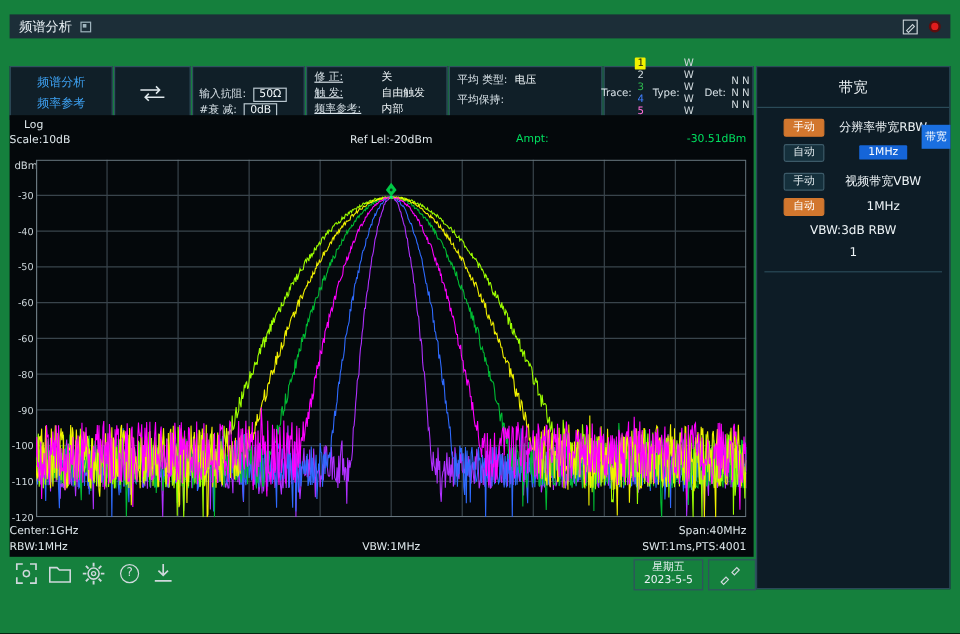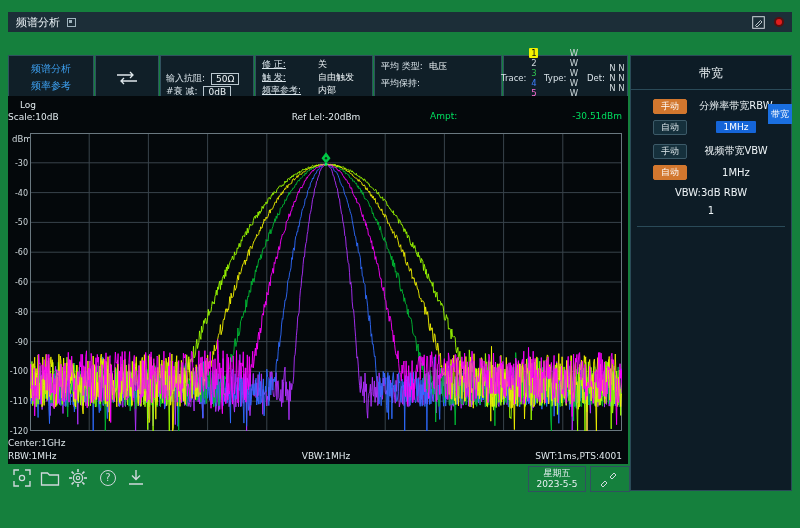--- a/index.html
+++ b/index.html
@@ -203,20 +203,21 @@
           <polyline points="0.0,236.3 0.7,256.3 1.3,234.8 2.0,228.4 2.7,272.6 3.4,257.6 4.0,262.9 4.7,238.9 5.4,251.2 6.1,273.7 6.7,239.9 7.4,253.5 8.1,271.2 8.7,230.6 9.4,263.0 10.1,260.4 10.8,243.1 11.4,251.7 12.1,270.0 12.8,262.3 13.5,238.7 14.1,242.2 14.8,244.9 15.5,261.1 16.1,239.6 16.8,240.1 17.5,267.3 18.2,227.8 18.8,234.2 19.5,240.3 20.2,238.1 20.9,267.2 21.5,249.8 22.2,249.7 22.9,229.3 23.5,270.0 24.2,264.7 24.9,254.8 25.6,254.8 26.2,242.9 26.9,272.3 27.6,244.0 28.3,261.4 28.9,257.8 29.6,242.3 30.3,253.3 30.9,231.3 31.6,253.3 32.3,271.3 33.0,234.0 33.6,251.7 34.3,266.5 35.0,264.2 35.7,244.9 36.3,263.2 37.0,224.2 37.7,247.5 38.3,242.1 39.0,234.3 39.7,253.6 40.4,260.8 41.0,254.8 41.7,250.5 42.4,247.2 43.1,238.8 43.7,232.4 44.4,249.8 45.1,272.7 45.7,262.3 46.4,232.0 47.1,239.7 47.8,264.6 48.4,269.6 49.1,248.4 49.8,253.4 50.5,272.1 51.1,255.1 51.8,239.1 52.5,247.8 53.1,272.2 53.8,243.5 54.5,247.7 55.2,248.1 55.8,247.1 56.5,263.2 57.2,249.1 57.9,268.6 58.5,273.2 59.2,252.9 59.9,235.2 60.5,272.8 61.2,259.4 61.9,255.2 62.6,249.3 63.2,239.8 63.9,270.5 64.6,245.5 65.3,273.9 65.9,272.5 66.6,246.5 67.3,239.1 67.9,256.9 68.6,259.5 69.3,233.0 70.0,271.1 70.6,266.4 71.3,256.2 72.0,236.7 72.7,228.8 73.3,254.8 74.0,243.2 74.7,266.3 75.3,271.1 76.0,228.0 76.7,247.2 77.4,238.1 78.0,235.8 78.7,249.4 79.4,240.2 80.1,267.9 80.7,270.0 81.4,257.0 82.1,240.8 82.7,266.5 83.4,257.2 84.1,268.4 84.8,263.5 85.4,234.4 86.1,257.7 86.8,256.0 87.5,251.0 88.1,230.9 88.8,262.4 89.5,252.3 90.1,270.8 90.8,257.3 91.5,259.4 92.2,260.8 92.8,244.4 93.5,258.4 94.2,227.0 94.9,266.7 95.5,261.0 96.2,232.0 96.9,250.7 97.5,271.9 98.2,238.3 98.9,254.7 99.6,238.0 100.2,262.4 100.9,239.0 101.6,273.3 102.3,228.3 102.9,262.6 103.6,243.1 104.3,231.1 104.9,250.7 105.6,252.4 106.3,230.1 107.0,246.9 107.6,250.5 108.3,272.9 109.0,266.7 109.7,262.8 110.3,261.9 111.0,256.8 111.7,240.5 112.3,249.3 113.0,245.3 113.7,271.8 114.4,258.4 115.0,273.8 115.7,263.1 116.4,257.9 117.1,261.9 117.7,296.7 118.4,222.7 119.1,230.2 119.7,266.3 120.4,237.1 121.1,228.8 121.8,235.5 122.4,266.9 123.1,298.0 123.8,269.8 124.5,254.9 125.1,238.4 125.8,240.2 126.5,259.0 127.1,272.3 127.8,252.9 128.5,247.3 129.2,259.9 129.8,259.9 130.5,265.5 131.2,231.5 131.9,231.4 132.5,269.8 133.2,249.0 133.9,243.0 134.5,245.4 135.2,238.2 135.9,260.0 136.6,272.8 137.2,271.0 137.9,229.5 138.6,263.4 139.3,298.0 139.9,227.8 140.6,259.4 141.3,252.1 141.9,244.5 142.6,260.9 143.3,242.7 144.0,257.9 144.6,236.2 145.3,229.1 146.0,230.4 146.7,252.9 147.3,250.4 148.0,228.7 148.7,263.9 149.3,243.4 150.0,243.6 150.7,266.2 151.4,234.3 152.0,258.6 152.7,239.4 153.4,250.6 154.1,246.0 154.7,241.5 155.4,249.7 156.1,236.3 156.7,221.8 157.4,232.1 158.1,236.7 158.8,229.5 159.4,239.1 160.1,226.3 160.8,229.1 161.5,225.6 162.1,225.5 162.8,229.1 163.5,213.2 164.1,225.0 164.8,224.2 165.5,221.0 166.2,211.3 166.8,206.3 167.5,215.5 168.2,212.2 168.9,209.3 169.5,197.9 170.2,203.2 170.9,206.4 171.5,193.2 172.2,199.5 172.9,196.5 173.6,187.6 174.2,190.4 174.9,186.2 175.6,185.2 176.3,190.7 176.9,190.3 177.6,184.3 178.3,176.4 178.9,182.4 179.6,178.5 180.3,179.1 181.0,178.6 181.6,173.4 182.3,168.5 183.0,170.6 183.7,169.4 184.3,171.0 185.0,163.6 185.7,161.4 186.3,157.1 187.0,162.2 187.7,153.9 188.4,156.4 189.0,151.0 189.7,148.2 190.4,156.6 191.1,147.5 191.7,151.9 192.4,145.3 193.1,143.5 193.7,142.1 194.4,145.6 195.1,136.8 195.8,143.4 196.4,134.0 197.1,137.8 197.8,131.6 198.5,135.8 199.1,132.5 199.8,129.7 200.5,127.7 201.1,127.1 201.8,125.7 202.5,123.0 203.2,126.3 203.8,126.7 204.5,118.9 205.2,121.7 205.9,121.7 206.5,120.5 207.2,114.9 207.9,115.8 208.5,113.4 209.2,110.3 209.9,114.1 210.6,112.8 211.2,106.8 211.9,108.1 212.6,103.2 213.3,103.1 213.9,102.7 214.6,103.7 215.3,99.5 215.9,98.5 216.6,102.0 217.3,95.2 218.0,100.1 218.6,97.3 219.3,94.4 220.0,91.0 220.7,92.5 221.3,92.1 222.0,92.0 222.7,91.7 223.3,87.7 224.0,84.7 224.7,83.3 225.4,85.3 226.0,82.1 226.7,82.7 227.4,84.6 228.1,78.9 228.7,82.4 229.4,78.2 230.1,80.4 230.7,78.2 231.4,78.3 232.1,73.3 232.8,75.2 233.4,75.3 234.1,71.7 234.8,72.0 235.5,70.4 236.1,68.9 236.8,70.8 237.5,69.4 238.1,65.7 238.8,64.6 239.5,64.6 240.2,66.2 240.8,64.6 241.5,61.8 242.2,62.3 242.9,59.8 243.5,61.4 244.2,58.6 244.9,59.5 245.5,59.5 246.2,59.7 246.9,56.7 247.6,55.4 248.2,55.3 248.9,53.8 249.6,52.9 250.3,52.6 250.9,53.7 251.6,53.4 252.3,51.8 252.9,52.8 253.6,52.2 254.3,50.7 255.0,48.0 255.6,49.5 256.3,48.3 257.0,49.0 257.7,46.0 258.3,45.4 259.0,46.2 259.7,46.6 260.3,44.1 261.0,45.0 261.7,43.0 262.4,42.7 263.0,44.0 263.7,41.7 264.4,42.1 265.1,41.1 265.7,41.0 266.4,41.0 267.1,41.4 267.7,39.6 268.4,39.2 269.1,40.2 269.8,38.1 270.4,39.4 271.1,38.7 271.8,38.0 272.5,36.4 273.1,36.2 273.8,37.1 274.5,36.1 275.1,36.8 275.8,35.3 276.5,36.3 277.2,35.5 277.8,34.5 278.5,33.9 279.2,35.1 279.9,34.2 280.5,34.7 281.2,33.9 281.9,33.2 282.5,32.3 283.2,32.9 283.9,33.3 284.6,32.8 285.2,32.5 285.9,32.5 286.6,33.0 287.3,33.1 287.9,32.2 288.6,31.3 289.3,32.1 289.9,31.4 290.6,31.3 291.3,31.3 292.0,32.3 292.6,31.3 293.3,31.8 294.0,31.6 294.7,31.9 295.3,31.3 296.0,31.3 296.7,31.3 297.3,32.2 298.0,31.3 298.7,31.6 299.4,31.8 300.0,31.3 300.7,32.3 301.4,31.5 302.1,32.5 302.7,32.3 303.4,31.4 304.1,31.6 304.7,31.5 305.4,31.6 306.1,32.1 306.8,33.4 307.4,32.1 308.1,33.7 308.8,32.6 309.5,33.6 310.1,34.0 310.8,33.2 311.5,34.5 312.1,34.5 312.8,33.6 313.5,33.8 314.2,34.8 314.8,36.0 315.5,34.9 316.2,36.3 316.9,36.9 317.5,36.8 318.2,36.3 318.9,37.6 319.5,38.3 320.2,36.7 320.9,37.6 321.6,39.1 322.2,37.8 322.9,39.2 323.6,39.3 324.3,40.9 324.9,41.1 325.6,41.5 326.3,40.3 326.9,42.5 327.6,42.6 328.3,43.1 329.0,43.6 329.6,42.9 330.3,45.3 331.0,44.5 331.7,44.7 332.3,46.0 333.0,46.0 333.7,47.5 334.3,45.8 335.0,46.8 335.7,48.5 336.4,49.2 337.0,48.7 337.7,49.3 338.4,51.1 339.1,50.8 339.7,53.5 340.4,53.7 341.1,53.9 341.7,54.4 342.4,54.8 343.1,55.5 343.8,56.8 344.4,57.5 345.1,56.8 345.8,56.4 346.5,58.4 347.1,60.8 347.8,60.6 348.5,59.2 349.1,62.1 349.8,62.9 350.5,64.9 351.2,64.9 351.8,64.8 352.5,63.8 353.2,67.6 353.9,66.3 354.5,66.3 355.2,67.5 355.9,68.0 356.5,69.2 357.2,72.8 357.9,72.3 358.6,73.6 359.2,74.5 359.9,76.0 360.6,76.1 361.3,77.9 361.9,78.7 362.6,79.6 363.3,77.7 363.9,81.9 364.6,81.4 365.3,82.4 366.0,83.0 366.6,82.5 367.3,84.6 368.0,85.7 368.7,90.3 369.3,86.6 370.0,87.6 370.7,89.4 371.3,91.7 372.0,91.4 372.7,93.2 373.4,95.4 374.0,98.7 374.7,95.7 375.4,97.0 376.1,100.7 376.7,98.8 377.4,104.9 378.1,102.6 378.7,102.5 379.4,105.2 380.1,109.3 380.8,112.2 381.4,111.4 382.1,113.9 382.8,109.4 383.5,115.1 384.1,115.0 384.8,112.5 385.5,116.5 386.1,119.3 386.8,121.3 387.5,123.5 388.2,119.0 388.8,123.9 389.5,122.7 390.2,126.9 390.9,129.8 391.5,125.5 392.2,127.1 392.9,128.5 393.5,137.5 394.2,131.3 394.9,133.9 395.6,141.2 396.2,136.3 396.9,144.3 397.6,145.5 398.3,140.8 398.9,144.2 399.6,147.7 400.3,147.3 400.9,149.7 401.6,149.3 402.3,153.3 403.0,149.4 403.6,159.7 404.3,159.7 405.0,157.9 405.7,164.2 406.3,160.9 407.0,159.2 407.7,168.1 408.3,168.2 409.0,167.0 409.7,167.9 410.4,168.3 411.0,172.3 411.7,170.2 412.4,172.0 413.1,173.1 413.7,178.0 414.4,186.6 415.1,187.4 415.7,185.9 416.4,181.6 417.1,185.3 417.8,184.8 418.4,196.1 419.1,195.9 419.8,195.4 420.5,197.2 421.1,205.9 421.8,196.0 422.5,203.6 423.1,204.2 423.8,203.4 424.5,203.5 425.2,204.8 425.8,214.5 426.5,219.7 427.2,217.3 427.9,214.3 428.5,227.2 429.2,223.5 429.9,218.3 430.5,229.5 431.2,233.4 431.9,228.8 432.6,231.4 433.2,234.2 433.9,233.3 434.6,240.9 435.3,231.9 435.9,244.2 436.6,236.7 437.3,237.4 437.9,243.0 438.6,254.0 439.3,216.9 440.0,226.5 440.6,243.7 441.3,230.2 442.0,239.1 442.7,232.4 443.3,229.5 444.0,228.9 444.7,243.8 445.3,235.3 446.0,244.1 446.7,235.5 447.4,256.6 448.0,258.0 448.7,244.3 449.4,241.1 450.1,239.7 450.7,263.1 451.4,230.7 452.1,240.7 452.7,233.0 453.4,264.6 454.1,235.6 454.8,247.6 455.4,220.5 456.1,232.9 456.8,228.8 457.5,274.1 458.1,232.5 458.8,227.5 459.5,254.5 460.1,228.8 460.8,259.0 461.5,267.5 462.2,273.5 462.8,264.0 463.5,277.2 464.2,234.0 464.9,259.7 465.5,249.4 466.2,274.6 466.9,259.7 467.5,230.8 468.2,235.4 468.9,269.4 469.6,248.7 470.2,255.1 470.9,272.4 471.6,233.4 472.3,246.3 472.9,252.9 473.6,271.5 474.3,264.0 474.9,236.0 475.6,250.8 476.3,262.7 477.0,233.7 477.6,237.0 478.3,251.8 479.0,244.0 479.7,284.6 480.3,283.9 481.0,285.6 481.7,267.7 482.3,262.9 483.0,258.1 483.7,263.8 484.4,270.0 485.0,263.8 485.7,239.8 486.4,233.5 487.1,267.1 487.7,231.5 488.4,263.2 489.1,250.3 489.7,253.8 490.4,231.1 491.1,271.3 491.8,244.3 492.4,232.4 493.1,236.3 493.8,262.5 494.5,246.4 495.1,273.5 495.8,260.1 496.5,263.7 497.1,237.5 497.8,241.0 498.5,230.3 499.2,264.8 499.8,232.4 500.5,247.4 501.2,287.0 501.9,260.8 502.5,264.5 503.2,253.2 503.9,253.3 504.5,229.0 505.2,259.3 505.9,231.7 506.6,263.2 507.2,270.3 507.9,251.0 508.6,263.7 509.3,237.8 509.9,228.2 510.6,247.6 511.3,272.4 511.9,238.9 512.6,244.8 513.3,240.6 514.0,227.5 514.6,259.6 515.3,250.8 516.0,246.1 516.7,246.6 517.3,264.1 518.0,261.8 518.7,246.1 519.3,254.2 520.0,235.8 520.7,233.8 521.4,261.3 522.0,273.3 522.7,268.3 523.4,244.7 524.1,255.6 524.7,234.4 525.4,231.9 526.1,256.3 526.7,231.9 527.4,281.5 528.1,247.0 528.8,244.3 529.4,233.7 530.1,234.1 530.8,247.2 531.5,254.2 532.1,273.1 532.8,253.1 533.5,243.8 534.1,233.9 534.8,243.3 535.5,262.6 536.2,236.8 536.8,227.3 537.5,254.4 538.2,243.2 538.9,267.7 539.5,251.5 540.2,271.2 540.9,257.2 541.5,233.0 542.2,269.5 542.9,261.6 543.6,259.6 544.2,265.9 544.9,244.8 545.6,243.7 546.3,268.8 546.9,273.9 547.6,298.0 548.3,239.3 548.9,247.2 549.6,274.0 550.3,244.0 551.0,244.3 551.6,252.9 552.3,244.9 553.0,270.1 553.7,270.0 554.3,259.1 555.0,298.0 555.7,229.0 556.3,238.0 557.0,278.8 557.7,258.4 558.4,228.9 559.0,245.9 559.7,260.5 560.4,247.3 561.1,234.4 561.7,255.7 562.4,240.6 563.1,261.0 563.7,270.2 564.4,249.3 565.1,273.2 565.8,272.9 566.4,266.1 567.1,254.0 567.8,269.1 568.5,248.9 569.1,265.4 569.8,245.6 570.5,272.1 571.1,263.1 571.8,267.9 572.5,247.0 573.2,262.0 573.8,251.2 574.5,237.1 575.2,265.6 575.9,228.2 576.5,259.2 577.2,229.2 577.9,252.5 578.5,226.6 579.2,254.8 579.9,243.4 580.6,235.5 581.2,295.9 581.9,240.5 582.6,280.1 583.3,271.0 583.9,233.1 584.6,271.0 585.3,263.8 585.9,253.7 586.6,238.1 587.3,245.1 588.0,272.2 588.6,244.2 589.3,263.1 590.0,255.8 590.7,282.4 591.3,254.8 592.0,250.4 " fill="none" stroke="#9dff00" stroke-width="0.9"></polyline>
           <polyline points="0.0,268.3 0.7,254.9 1.3,265.0 2.0,263.7 2.7,231.3 3.4,230.8 4.0,236.5 4.7,224.2 5.4,252.0 6.1,235.5 6.7,262.6 7.4,242.6 8.1,221.8 8.7,258.7 9.4,266.3 10.1,249.9 10.8,257.3 11.4,247.0 12.1,273.8 12.8,224.0 13.5,252.4 14.1,272.4 14.8,237.1 15.5,238.4 16.1,221.3 16.8,265.6 17.5,255.8 18.2,244.4 18.8,225.1 19.5,263.4 20.2,231.5 20.9,223.9 21.5,233.8 22.2,226.7 22.9,235.2 23.5,270.3 24.2,275.3 24.9,251.5 25.6,273.9 26.2,272.5 26.9,239.9 27.6,240.7 28.3,242.4 28.9,221.2 29.6,248.1 30.3,223.0 30.9,227.7 31.6,264.9 32.3,257.8 33.0,244.8 33.6,225.0 34.3,237.3 35.0,244.1 35.7,259.9 36.3,231.4 37.0,229.8 37.7,232.6 38.3,233.6 39.0,244.5 39.7,226.7 40.4,250.5 41.0,227.3 41.7,247.6 42.4,233.9 43.1,230.3 43.7,268.6 44.4,240.7 45.1,271.9 45.7,274.0 46.4,237.6 47.1,232.2 47.8,265.8 48.4,268.2 49.1,243.8 49.8,257.9 50.5,259.5 51.1,241.4 51.8,262.5 52.5,276.0 53.1,280.9 53.8,265.2 54.5,248.9 55.2,233.9 55.8,251.5 56.5,255.9 57.2,251.4 57.9,228.0 58.5,246.8 59.2,240.0 59.9,245.6 60.5,236.5 61.2,248.4 61.9,269.7 62.6,247.6 63.2,223.0 63.9,262.8 64.6,231.6 65.3,265.4 65.9,233.8 66.6,266.6 67.3,249.3 67.9,263.8 68.6,264.0 69.3,242.5 70.0,249.4 70.6,224.6 71.3,221.1 72.0,246.6 72.7,227.6 73.3,225.5 74.0,233.9 74.7,238.8 75.3,261.9 76.0,270.6 76.7,229.4 77.4,273.7 78.0,223.7 78.7,241.5 79.4,288.1 80.1,273.3 80.7,230.9 81.4,238.9 82.1,242.7 82.7,262.0 83.4,247.2 84.1,261.3 84.8,255.0 85.4,258.7 86.1,259.8 86.8,273.8 87.5,227.4 88.1,239.2 88.8,253.3 89.5,269.2 90.1,247.3 90.8,233.9 91.5,267.8 92.2,231.0 92.8,243.5 93.5,259.2 94.2,245.5 94.9,226.2 95.5,240.0 96.2,263.9 96.9,255.7 97.5,257.8 98.2,239.9 98.9,231.4 99.6,241.9 100.2,263.4 100.9,244.8 101.6,272.0 102.3,272.2 102.9,228.7 103.6,243.6 104.3,243.2 104.9,241.4 105.6,233.8 106.3,223.8 107.0,245.8 107.6,255.4 108.3,270.5 109.0,252.5 109.7,261.0 110.3,227.8 111.0,273.3 111.7,227.7 112.3,224.3 113.0,260.6 113.7,258.3 114.4,221.7 115.0,268.0 115.7,267.0 116.4,238.1 117.1,240.9 117.7,251.1 118.4,252.0 119.1,289.6 119.7,287.3 120.4,229.0 121.1,223.9 121.8,237.1 122.4,270.4 123.1,234.2 123.8,230.4 124.5,249.2 125.1,245.8 125.8,286.2 126.5,251.6 127.1,268.7 127.8,234.3 128.5,257.5 129.2,221.7 129.8,240.6 130.5,245.0 131.2,239.4 131.9,227.0 132.5,239.7 133.2,252.4 133.9,228.1 134.5,245.0 135.2,264.9 135.9,225.2 136.6,227.5 137.2,257.3 137.9,246.0 138.6,224.0 139.3,256.8 139.9,248.2 140.6,272.2 141.3,263.1 141.9,221.0 142.6,298.0 143.3,295.7 144.0,252.3 144.6,237.0 145.3,254.2 146.0,231.2 146.7,222.7 147.3,273.1 148.0,243.2 148.7,256.3 149.3,241.0 150.0,273.4 150.7,249.6 151.4,227.4 152.0,236.5 152.7,247.6 153.4,268.1 154.1,234.7 154.7,268.8 155.4,271.4 156.1,237.8 156.7,253.1 157.4,249.6 158.1,234.3 158.8,223.7 159.4,234.8 160.1,247.4 160.8,238.8 161.5,238.5 162.1,265.3 162.8,238.2 163.5,234.8 164.1,251.4 164.8,255.4 165.5,266.5 166.2,231.7 166.8,263.6 167.5,249.4 168.2,263.7 168.9,262.6 169.5,231.5 170.2,261.7 170.9,230.0 171.5,237.5 172.2,235.7 172.9,241.9 173.6,252.6 174.2,246.0 174.9,248.2 175.6,227.8 176.3,241.3 176.9,237.6 177.6,222.2 178.3,235.8 178.9,230.9 179.6,228.0 180.3,229.2 181.0,233.7 181.6,227.8 182.3,227.9 183.0,218.3 183.7,221.6 184.3,212.1 185.0,218.0 185.7,216.7 186.3,216.0 187.0,208.9 187.7,206.3 188.4,202.5 189.0,200.7 189.7,199.8 190.4,191.6 191.1,201.7 191.7,199.0 192.4,196.8 193.1,187.8 193.7,186.1 194.4,186.5 195.1,180.8 195.8,175.9 196.4,175.8 197.1,179.1 197.8,175.8 198.5,177.2 199.1,172.0 199.8,163.6 200.5,170.9 201.1,160.2 201.8,164.9 202.5,163.9 203.2,163.6 203.8,158.9 204.5,152.2 205.2,157.3 205.9,155.6 206.5,154.7 207.2,146.4 207.9,142.3 208.5,147.1 209.2,139.2 209.9,141.2 210.6,140.7 211.2,138.3 211.9,134.5 212.6,132.0 213.3,130.6 213.9,129.5 214.6,127.0 215.3,131.6 215.9,127.1 216.6,128.0 217.3,123.3 218.0,119.4 218.6,116.6 219.3,122.5 220.0,114.0 220.7,113.1 221.3,114.9 222.0,115.6 222.7,112.3 223.3,110.2 224.0,108.0 224.7,107.5 225.4,105.2 226.0,105.2 226.7,101.4 227.4,102.7 228.1,102.3 228.7,101.5 229.4,97.3 230.1,98.1 230.7,93.8 231.4,95.3 232.1,95.0 232.8,90.8 233.4,90.7 234.1,86.1 234.8,87.8 235.5,86.6 236.1,84.0 236.8,85.5 237.5,84.7 238.1,83.2 238.8,80.4 239.5,76.9 240.2,80.1 240.8,76.3 241.5,76.3 242.2,76.4 242.9,75.2 243.5,73.4 244.2,72.0 244.9,69.5 245.5,68.8 246.2,69.8 246.9,66.4 247.6,64.8 248.2,66.4 248.9,63.2 249.6,63.3 250.3,61.8 250.9,60.5 251.6,61.8 252.3,58.8 252.9,60.3 253.6,57.4 254.3,57.0 255.0,55.4 255.6,56.2 256.3,53.7 257.0,52.4 257.7,54.8 258.3,51.9 259.0,51.1 259.7,51.3 260.3,51.0 261.0,50.5 261.7,50.3 262.4,47.0 263.0,46.1 263.7,45.7 264.4,47.2 265.1,45.9 265.7,45.2 266.4,44.6 267.1,42.6 267.7,44.4 268.4,43.0 269.1,41.7 269.8,40.7 270.4,41.3 271.1,41.4 271.8,41.2 272.5,39.3 273.1,38.7 273.8,39.2 274.5,38.8 275.1,38.7 275.8,37.6 276.5,36.0 277.2,36.6 277.8,36.4 278.5,35.4 279.2,36.1 279.9,35.7 280.5,34.1 281.2,34.7 281.9,34.5 282.5,34.3 283.2,33.9 283.9,34.2 284.6,33.2 285.2,33.1 285.9,33.4 286.6,31.9 287.3,32.2 287.9,32.9 288.6,32.6 289.3,32.3 289.9,31.7 290.6,32.3 291.3,31.4 292.0,32.2 292.6,31.9 293.3,31.4 294.0,31.4 294.7,32.2 295.3,31.4 296.0,31.5 296.7,31.7 297.3,31.3 298.0,31.3 298.7,31.4 299.4,32.3 300.0,31.3 300.7,31.3 301.4,32.6 302.1,31.3 302.7,31.8 303.4,32.8 304.1,32.9 304.7,31.7 305.4,32.2 306.1,33.5 306.8,33.8 307.4,33.7 308.1,32.7 308.8,33.5 309.5,33.2 310.1,34.2 310.8,34.9 311.5,34.2 312.1,35.2 312.8,36.1 313.5,36.0 314.2,35.6 314.8,36.6 315.5,37.0 316.2,36.7 316.9,38.3 317.5,38.5 318.2,39.0 318.9,38.1 319.5,39.4 320.2,40.5 320.9,40.4 321.6,41.0 322.2,41.2 322.9,43.0 323.6,43.3 324.3,44.3 324.9,44.7 325.6,45.1 326.3,44.9 326.9,45.7 327.6,47.1 328.3,48.3 329.0,46.4 329.6,48.3 330.3,48.2 331.0,49.0 331.7,49.7 332.3,51.9 333.0,51.9 333.7,53.0 334.3,51.8 335.0,53.1 335.7,56.4 336.4,56.7 337.0,54.8 337.7,57.6 338.4,58.1 339.1,59.4 339.7,58.3 340.4,62.0 341.1,63.3 341.7,61.6 342.4,65.1 343.1,63.0 343.8,65.8 344.4,67.0 345.1,65.3 345.8,70.1 346.5,70.8 347.1,70.4 347.8,69.8 348.5,74.1 349.1,73.8 349.8,75.8 350.5,77.0 351.2,77.7 351.8,75.9 352.5,79.4 353.2,81.9 353.9,80.9 354.5,84.2 355.2,81.6 355.9,82.2 356.5,84.6 357.2,87.2 357.9,90.6 358.6,89.9 359.2,90.8 359.9,93.5 360.6,93.9 361.3,97.2 361.9,96.3 362.6,100.3 363.3,99.6 363.9,98.6 364.6,102.5 365.3,105.1 366.0,102.3 366.6,102.2 367.3,104.8 368.0,107.6 368.7,111.0 369.3,113.9 370.0,113.8 370.7,111.7 371.3,118.2 372.0,118.9 372.7,116.7 373.4,118.5 374.0,123.5 374.7,119.5 375.4,128.3 376.1,130.9 376.7,132.3 377.4,129.1 378.1,132.6 378.7,133.7 379.4,138.1 380.1,137.8 380.8,135.5 381.4,136.9 382.1,145.6 382.8,144.0 383.5,145.6 384.1,144.9 384.8,150.1 385.5,152.4 386.1,149.3 386.8,152.5 387.5,156.3 388.2,156.4 388.8,160.2 389.5,164.8 390.2,165.5 390.9,165.1 391.5,169.0 392.2,168.1 392.9,167.7 393.5,168.8 394.2,169.9 394.9,181.4 395.6,173.9 396.2,178.9 396.9,181.5 397.6,178.7 398.3,184.9 398.9,192.9 399.6,197.5 400.3,190.7 400.9,197.5 401.6,195.0 402.3,194.9 403.0,205.8 403.6,209.2 404.3,200.7 405.0,201.9 405.7,209.4 406.3,215.6 407.0,217.3 407.7,210.1 408.3,214.1 409.0,223.3 409.7,222.6 410.4,220.2 411.0,234.1 411.7,232.5 412.4,239.6 413.1,241.4 413.7,241.4 414.4,239.2 415.1,242.5 415.7,230.5 416.4,250.6 417.1,247.9 417.8,238.1 418.4,241.5 419.1,261.5 419.8,243.9 420.5,263.9 421.1,226.5 421.8,266.3 422.5,257.3 423.1,237.5 423.8,222.2 424.5,267.6 425.2,265.1 425.8,271.6 426.5,226.5 427.2,225.1 427.9,262.0 428.5,273.0 429.2,246.9 429.9,227.6 430.5,246.1 431.2,231.0 431.9,265.6 432.6,242.9 433.2,246.8 433.9,233.9 434.6,268.2 435.3,268.0 435.9,223.5 436.6,255.2 437.3,251.1 437.9,234.7 438.6,234.5 439.3,248.8 440.0,273.9 440.6,224.0 441.3,259.7 442.0,255.3 442.7,258.8 443.3,275.2 444.0,220.7 444.7,244.6 445.3,256.3 446.0,255.3 446.7,236.1 447.4,251.0 448.0,262.6 448.7,234.9 449.4,265.7 450.1,248.7 450.7,240.5 451.4,224.6 452.1,226.1 452.7,264.6 453.4,244.0 454.1,253.0 454.8,242.4 455.4,248.9 456.1,249.8 456.8,273.2 457.5,265.0 458.1,256.4 458.8,260.4 459.5,246.8 460.1,238.1 460.8,288.2 461.5,213.3 462.2,273.5 462.8,232.1 463.5,250.7 464.2,273.4 464.9,251.7 465.5,262.2 466.2,250.1 466.9,239.3 467.5,245.1 468.2,253.5 468.9,230.9 469.6,230.9 470.2,251.8 470.9,222.3 471.6,269.0 472.3,250.2 472.9,231.4 473.6,266.1 474.3,245.4 474.9,239.5 475.6,260.8 476.3,224.4 477.0,253.5 477.6,248.2 478.3,248.3 479.0,259.1 479.7,267.1 480.3,254.9 481.0,275.4 481.7,242.5 482.3,274.7 483.0,245.1 483.7,267.6 484.4,296.6 485.0,256.9 485.7,271.1 486.4,235.2 487.1,238.3 487.7,273.3 488.4,229.0 489.1,254.3 489.7,230.7 490.4,252.1 491.1,232.8 491.8,249.4 492.4,228.6 493.1,233.3 493.8,238.0 494.5,286.0 495.1,263.9 495.8,265.4 496.5,226.0 497.1,239.6 497.8,235.2 498.5,243.9 499.2,251.9 499.8,252.5 500.5,224.1 501.2,272.1 501.9,230.2 502.5,246.2 503.2,273.8 503.9,272.6 504.5,273.3 505.2,226.5 505.9,247.2 506.6,224.1 507.2,224.2 507.9,262.0 508.6,239.1 509.3,254.9 509.9,272.3 510.6,235.6 511.3,237.0 511.9,262.0 512.6,270.2 513.3,236.8 514.0,242.6 514.6,270.6 515.3,244.9 516.0,258.1 516.7,225.6 517.3,221.9 518.0,223.0 518.7,271.0 519.3,233.1 520.0,231.5 520.7,239.1 521.4,267.0 522.0,268.1 522.7,258.6 523.4,246.8 524.1,239.1 524.7,266.6 525.4,272.9 526.1,248.5 526.7,230.0 527.4,268.7 528.1,238.0 528.8,220.6 529.4,247.4 530.1,230.7 530.8,254.7 531.5,269.8 532.1,223.8 532.8,259.8 533.5,258.8 534.1,265.1 534.8,265.2 535.5,246.6 536.2,272.4 536.8,227.7 537.5,238.8 538.2,249.0 538.9,255.8 539.5,257.0 540.2,261.4 540.9,222.5 541.5,222.9 542.2,273.6 542.9,268.1 543.6,261.9 544.2,255.1 544.9,233.0 545.6,226.1 546.3,251.8 546.9,249.3 547.6,252.9 548.3,276.3 548.9,270.7 549.6,231.4 550.3,237.1 551.0,235.0 551.6,227.0 552.3,255.1 553.0,270.0 553.7,242.1 554.3,222.6 555.0,229.4 555.7,223.8 556.3,253.7 557.0,298.0 557.7,249.7 558.4,254.6 559.0,230.7 559.7,226.5 560.4,238.1 561.1,268.0 561.7,252.2 562.4,242.0 563.1,256.0 563.7,228.7 564.4,226.1 565.1,238.1 565.8,274.1 566.4,298.0 567.1,236.6 567.8,224.6 568.5,260.5 569.1,272.4 569.8,269.7 570.5,231.2 571.1,257.0 571.8,241.5 572.5,260.1 573.2,246.5 573.8,248.1 574.5,268.9 575.2,270.5 575.9,269.4 576.5,246.4 577.2,235.0 577.9,245.5 578.5,236.7 579.2,223.5 579.9,267.2 580.6,236.1 581.2,251.6 581.9,226.3 582.6,231.7 583.3,257.2 583.9,239.5 584.6,239.7 585.3,221.0 585.9,238.9 586.6,259.4 587.3,273.6 588.0,264.6 588.6,257.1 589.3,237.0 590.0,265.4 590.7,273.6 591.3,261.0 592.0,261.6 " fill="none" stroke="#f2f200" stroke-width="0.9"></polyline>
           <polyline points="0.0,248.3 0.7,231.2 1.3,256.1 2.0,252.3 2.7,267.9 3.4,257.8 4.0,235.1 4.7,282.9 5.4,253.2 6.1,265.1 6.7,244.5 7.4,259.5 8.1,266.2 8.7,221.1 9.4,230.8 10.1,229.9 10.8,263.0 11.4,271.0 12.1,231.8 12.8,245.9 13.5,240.7 14.1,226.6 14.8,247.0 15.5,233.8 16.1,257.2 16.8,221.4 17.5,238.0 18.2,257.6 18.8,221.4 19.5,247.8 20.2,262.3 20.9,240.4 21.5,259.9 22.2,257.6 22.9,259.5 23.5,240.9 24.2,275.7 24.9,245.6 25.6,260.9 26.2,242.0 26.9,236.7 27.6,270.8 28.3,267.7 28.9,237.8 29.6,253.6 30.3,254.0 30.9,231.2 31.6,252.7 32.3,267.9 33.0,252.2 33.6,233.0 34.3,268.6 35.0,230.0 35.7,243.2 36.3,267.2 37.0,254.3 37.7,249.7 38.3,219.3 39.0,269.2 39.7,226.8 40.4,243.5 41.0,238.1 41.7,223.1 42.4,238.8 43.1,239.8 43.7,258.6 44.4,245.2 45.1,265.9 45.7,257.0 46.4,267.3 47.1,250.7 47.8,238.7 48.4,251.8 49.1,244.2 49.8,228.7 50.5,233.9 51.1,221.2 51.8,244.3 52.5,221.4 53.1,262.6 53.8,232.7 54.5,248.8 55.2,252.9 55.8,223.3 56.5,217.8 57.2,274.9 57.9,239.6 58.5,235.4 59.2,253.7 59.9,228.1 60.5,270.6 61.2,220.4 61.9,228.6 62.6,269.1 63.2,231.9 63.9,266.7 64.6,264.9 65.3,264.8 65.9,224.7 66.6,239.1 67.3,221.4 67.9,229.2 68.6,224.2 69.3,267.6 70.0,244.3 70.6,266.4 71.3,268.4 72.0,231.7 72.7,249.2 73.3,257.9 74.0,267.4 74.7,226.3 75.3,251.7 76.0,219.8 76.7,268.4 77.4,266.7 78.0,268.1 78.7,256.5 79.4,225.5 80.1,222.6 80.7,289.5 81.4,231.9 82.1,251.4 82.7,254.1 83.4,262.2 84.1,268.9 84.8,230.8 85.4,219.1 86.1,229.9 86.8,229.6 87.5,230.9 88.1,220.6 88.8,264.5 89.5,237.9 90.1,259.5 90.8,223.5 91.5,247.8 92.2,218.6 92.8,240.5 93.5,264.7 94.2,258.6 94.9,218.4 95.5,251.2 96.2,266.5 96.9,266.9 97.5,263.4 98.2,264.6 98.9,229.7 99.6,218.6 100.2,240.2 100.9,254.1 101.6,245.2 102.3,251.3 102.9,267.5 103.6,228.3 104.3,222.4 104.9,255.4 105.6,257.9 106.3,237.7 107.0,246.6 107.6,256.8 108.3,254.9 109.0,232.5 109.7,250.7 110.3,270.5 111.0,261.5 111.7,264.5 112.3,227.3 113.0,263.0 113.7,227.7 114.4,250.7 115.0,256.0 115.7,219.4 116.4,233.1 117.1,268.8 117.7,246.8 118.4,258.2 119.1,267.0 119.7,221.1 120.4,246.1 121.1,218.9 121.8,269.7 122.4,232.7 123.1,241.8 123.8,225.7 124.5,265.0 125.1,238.7 125.8,234.4 126.5,249.0 127.1,223.0 127.8,224.6 128.5,260.2 129.2,251.9 129.8,247.7 130.5,260.7 131.2,239.5 131.9,232.4 132.5,265.7 133.2,261.5 133.9,218.2 134.5,270.6 135.2,265.8 135.9,252.0 136.6,258.5 137.2,263.7 137.9,266.7 138.6,233.2 139.3,242.5 139.9,219.7 140.6,263.2 141.3,259.3 141.9,258.5 142.6,228.1 143.3,256.5 144.0,233.2 144.6,243.9 145.3,254.1 146.0,253.6 146.7,250.6 147.3,269.2 148.0,238.0 148.7,227.6 149.3,258.2 150.0,250.5 150.7,259.0 151.4,269.4 152.0,229.4 152.7,255.4 153.4,220.2 154.1,225.0 154.7,223.9 155.4,221.1 156.1,237.2 156.7,243.0 157.4,263.2 158.1,250.9 158.8,254.1 159.4,257.0 160.1,268.7 160.8,231.1 161.5,218.2 162.1,219.0 162.8,233.9 163.5,243.5 164.1,257.3 164.8,252.8 165.5,234.1 166.2,241.8 166.8,254.8 167.5,247.9 168.2,236.8 168.9,217.8 169.5,247.9 170.2,259.3 170.9,224.4 171.5,243.9 172.2,223.8 172.9,252.5 173.6,258.3 174.2,242.1 174.9,217.7 175.6,246.1 176.3,256.0 176.9,225.0 177.6,235.6 178.3,242.3 178.9,228.6 179.6,235.6 180.3,218.6 181.0,275.3 181.6,260.6 182.3,250.9 183.0,226.7 183.7,259.7 184.3,264.3 185.0,225.7 185.7,256.1 186.3,236.3 187.0,252.1 187.7,206.5 188.4,220.7 189.0,246.2 189.7,229.9 190.4,245.6 191.1,234.9 191.7,267.8 192.4,280.7 193.1,217.7 193.7,260.7 194.4,262.2 195.1,260.2 195.8,270.8 196.4,254.3 197.1,220.9 197.8,266.8 198.5,224.4 199.1,261.1 199.8,257.5 200.5,224.6 201.1,234.5 201.8,259.9 202.5,271.1 203.2,222.8 203.8,240.1 204.5,261.1 205.2,249.9 205.9,248.9 206.5,217.5 207.2,249.7 207.9,269.9 208.5,243.4 209.2,227.4 209.9,231.7 210.6,229.9 211.2,245.8 211.9,229.9 212.6,233.2 213.3,218.8 213.9,258.6 214.6,266.9 215.3,234.8 215.9,269.2 216.6,252.9 217.3,221.9 218.0,245.7 218.6,256.7 219.3,223.6 220.0,253.5 220.7,235.7 221.3,231.4 222.0,234.3 222.7,218.2 223.3,234.9 224.0,228.8 224.7,220.2 225.4,215.0 226.0,222.7 226.7,210.1 227.4,216.2 228.1,203.6 228.7,199.2 229.4,206.5 230.1,195.0 230.7,199.9 231.4,195.1 232.1,182.2 232.8,180.5 233.4,182.2 234.1,171.4 234.8,174.3 235.5,168.5 236.1,172.1 236.8,159.4 237.5,160.3 238.1,162.0 238.8,153.1 239.5,149.0 240.2,152.8 240.8,143.4 241.5,141.1 242.2,139.4 242.9,135.3 243.5,140.3 244.2,129.4 244.9,130.7 245.5,126.7 246.2,123.8 246.9,125.9 247.6,122.6 248.2,117.0 248.9,113.5 249.6,116.7 250.3,111.2 250.9,107.0 251.6,104.7 252.3,101.4 252.9,101.7 253.6,100.6 254.3,98.9 255.0,97.7 255.6,95.9 256.3,88.5 257.0,88.2 257.7,87.1 258.3,85.8 259.0,80.8 259.7,83.5 260.3,82.1 261.0,77.8 261.7,77.7 262.4,72.9 263.0,73.9 263.7,70.4 264.4,68.1 265.1,69.0 265.7,68.1 266.4,65.5 267.1,62.5 267.7,60.9 268.4,58.4 269.1,59.4 269.8,55.9 270.4,54.8 271.1,54.0 271.8,55.1 272.5,53.6 273.1,51.6 273.8,51.3 274.5,47.9 275.1,48.0 275.8,47.2 276.5,44.7 277.2,45.2 277.8,43.7 278.5,42.8 279.2,41.9 279.9,41.5 280.5,40.1 281.2,39.1 281.9,38.8 282.5,37.5 283.2,38.1 283.9,36.5 284.6,36.8 285.2,36.0 285.9,35.3 286.6,34.1 287.3,34.8 287.9,34.4 288.6,34.0 289.3,33.9 289.9,32.2 290.6,31.8 291.3,32.4 292.0,32.1 292.6,32.2 293.3,31.6 294.0,32.0 294.7,31.3 295.3,31.6 296.0,31.5 296.7,31.3 297.3,31.3 298.0,31.9 298.7,32.2 299.4,32.6 300.0,32.7 300.7,31.7 301.4,32.1 302.1,32.0 302.7,33.9 303.4,34.1 304.1,34.4 304.7,33.9 305.4,34.8 306.1,34.7 306.8,35.7 307.4,37.1 308.1,36.9 308.8,38.2 309.5,37.4 310.1,38.7 310.8,39.1 311.5,39.5 312.1,40.9 312.8,42.6 313.5,43.1 314.2,44.9 314.8,44.8 315.5,46.8 316.2,46.5 316.9,47.2 317.5,48.9 318.2,50.6 318.9,50.1 319.5,51.7 320.2,55.2 320.9,55.0 321.6,54.8 322.2,57.8 322.9,60.7 323.6,61.7 324.3,63.6 324.9,63.4 325.6,66.2 326.3,65.3 326.9,69.8 327.6,69.8 328.3,70.1 329.0,70.6 329.6,72.3 330.3,74.8 331.0,78.3 331.7,80.9 332.3,83.8 333.0,81.7 333.7,87.6 334.3,86.5 335.0,87.6 335.7,92.6 336.4,90.6 337.0,96.1 337.7,95.6 338.4,102.2 339.1,102.4 339.7,102.9 340.4,104.6 341.1,109.7 341.7,107.7 342.4,116.1 343.1,113.5 343.8,117.3 344.4,118.5 345.1,126.4 345.8,123.6 346.5,129.2 347.1,131.0 347.8,130.6 348.5,134.6 349.1,137.8 349.8,143.7 350.5,145.7 351.2,145.7 351.8,154.5 352.5,154.9 353.2,157.7 353.9,154.3 354.5,163.6 355.2,166.9 355.9,167.7 356.5,176.5 357.2,175.1 357.9,175.6 358.6,182.3 359.2,188.3 359.9,183.1 360.6,185.3 361.3,189.8 361.9,197.6 362.6,197.5 363.3,208.9 363.9,202.0 364.6,211.5 365.3,217.9 366.0,222.1 366.6,221.8 367.3,225.9 368.0,217.8 368.7,230.6 369.3,237.3 370.0,240.0 370.7,241.6 371.3,247.9 372.0,232.0 372.7,240.4 373.4,231.7 374.0,228.0 374.7,258.4 375.4,263.6 376.1,227.9 376.7,248.7 377.4,271.3 378.1,243.7 378.7,232.6 379.4,256.0 380.1,264.2 380.8,253.3 381.4,256.4 382.1,227.6 382.8,269.5 383.5,250.4 384.1,266.8 384.8,246.1 385.5,245.7 386.1,237.1 386.8,231.8 387.5,238.6 388.2,229.0 388.8,224.5 389.5,223.2 390.2,246.5 390.9,223.4 391.5,226.1 392.2,232.8 392.9,224.1 393.5,232.4 394.2,221.8 394.9,258.8 395.6,249.0 396.2,239.8 396.9,223.0 397.6,224.0 398.3,259.0 398.9,265.2 399.6,249.8 400.3,222.3 400.9,233.9 401.6,218.7 402.3,227.3 403.0,234.2 403.6,253.7 404.3,255.6 405.0,228.2 405.7,221.6 406.3,268.5 407.0,257.3 407.7,231.2 408.3,231.0 409.0,221.8 409.7,261.5 410.4,240.7 411.0,245.1 411.7,234.9 412.4,243.3 413.1,241.0 413.7,234.5 414.4,225.6 415.1,254.5 415.7,264.3 416.4,242.5 417.1,228.3 417.8,266.6 418.4,219.9 419.1,224.9 419.8,254.8 420.5,265.7 421.1,232.5 421.8,249.6 422.5,225.2 423.1,234.1 423.8,230.3 424.5,238.9 425.2,221.4 425.8,221.9 426.5,262.7 427.2,240.2 427.9,224.1 428.5,239.9 429.2,241.9 429.9,252.8 430.5,249.3 431.2,236.5 431.9,223.8 432.6,235.8 433.2,228.6 433.9,249.5 434.6,220.1 435.3,252.2 435.9,264.4 436.6,239.2 437.3,228.8 437.9,261.6 438.6,264.1 439.3,234.8 440.0,228.4 440.6,266.9 441.3,230.7 442.0,218.2 442.7,227.0 443.3,267.7 444.0,227.7 444.7,243.8 445.3,244.8 446.0,265.5 446.7,257.8 447.4,242.8 448.0,244.5 448.7,248.8 449.4,244.1 450.1,225.3 450.7,232.1 451.4,235.2 452.1,226.5 452.7,241.4 453.4,262.6 454.1,228.0 454.8,248.5 455.4,245.2 456.1,230.7 456.8,254.2 457.5,237.4 458.1,269.6 458.8,221.2 459.5,223.2 460.1,234.1 460.8,260.6 461.5,245.0 462.2,260.4 462.8,257.5 463.5,220.0 464.2,248.8 464.9,260.9 465.5,229.1 466.2,260.7 466.9,234.6 467.5,240.9 468.2,260.6 468.9,233.6 469.6,266.5 470.2,223.2 470.9,235.8 471.6,230.1 472.3,254.7 472.9,228.4 473.6,260.4 474.3,263.3 474.9,246.2 475.6,264.9 476.3,246.2 477.0,231.3 477.6,248.0 478.3,256.1 479.0,229.8 479.7,253.7 480.3,229.7 481.0,256.8 481.7,232.4 482.3,238.8 483.0,252.1 483.7,230.8 484.4,270.9 485.0,257.4 485.7,225.2 486.4,229.6 487.1,245.1 487.7,253.5 488.4,227.6 489.1,264.2 489.7,244.4 490.4,268.6 491.1,233.2 491.8,228.7 492.4,226.4 493.1,230.8 493.8,218.2 494.5,270.5 495.1,231.5 495.8,231.1 496.5,250.0 497.1,258.6 497.8,268.2 498.5,214.4 499.2,237.5 499.8,223.6 500.5,238.5 501.2,260.1 501.9,226.1 502.5,245.0 503.2,218.2 503.9,261.9 504.5,250.8 505.2,225.3 505.9,265.1 506.6,236.9 507.2,246.5 507.9,265.7 508.6,235.4 509.3,257.6 509.9,268.5 510.6,269.1 511.3,224.5 511.9,260.0 512.6,239.2 513.3,245.3 514.0,228.4 514.6,238.9 515.3,269.8 516.0,227.4 516.7,228.1 517.3,244.5 518.0,224.1 518.7,246.1 519.3,233.9 520.0,245.6 520.7,237.8 521.4,229.4 522.0,239.6 522.7,266.3 523.4,239.1 524.1,222.4 524.7,264.7 525.4,235.8 526.1,250.2 526.7,234.8 527.4,248.4 528.1,270.1 528.8,265.2 529.4,254.9 530.1,248.7 530.8,246.5 531.5,233.0 532.1,261.0 532.8,256.3 533.5,263.3 534.1,250.8 534.8,236.7 535.5,240.0 536.2,270.4 536.8,236.8 537.5,235.2 538.2,223.4 538.9,256.7 539.5,244.6 540.2,233.0 540.9,227.9 541.5,261.0 542.2,283.5 542.9,261.7 543.6,221.2 544.2,268.5 544.9,254.1 545.6,225.0 546.3,229.2 546.9,221.4 547.6,241.1 548.3,228.0 548.9,220.9 549.6,219.6 550.3,240.6 551.0,247.0 551.6,243.6 552.3,228.3 553.0,239.5 553.7,256.2 554.3,254.7 555.0,231.5 555.7,266.8 556.3,253.1 557.0,263.2 557.7,249.3 558.4,252.8 559.0,254.7 559.7,233.4 560.4,237.5 561.1,253.6 561.7,248.4 562.4,255.5 563.1,270.4 563.7,266.1 564.4,260.9 565.1,238.6 565.8,249.3 566.4,236.6 567.1,238.6 567.8,255.1 568.5,219.6 569.1,266.0 569.8,219.4 570.5,265.3 571.1,220.1 571.8,258.0 572.5,226.6 573.2,240.3 573.8,263.1 574.5,228.9 575.2,260.7 575.9,264.1 576.5,249.1 577.2,260.9 577.9,233.3 578.5,236.9 579.2,234.5 579.9,246.0 580.6,268.6 581.2,223.2 581.9,220.2 582.6,230.7 583.3,226.7 583.9,236.6 584.6,237.9 585.3,249.3 585.9,266.9 586.6,291.7 587.3,245.5 588.0,266.0 588.6,269.3 589.3,250.6 590.0,230.7 590.7,245.3 591.3,237.1 592.0,259.8 " fill="none" stroke="#ff00ff" stroke-width="0.9"></polyline>
           <polygon points="296,19.3 300.5,25.3 296,30.8 291.5,25.3" fill="#00c845"></polygon>
           <circle cx="296" cy="25.3" r="1.2" fill="#06321a"></circle>
           <circle cx="296" cy="31.3" r="1.4" fill="#00ff66"></circle>
         </svg>
     </div>
 
     <span class="ann ann-center">Center:1GHz</span>
+    <span class="ann ann-span">Span:40MHz</span>
     <span class="ann ann-rbw">RBW:1MHz</span>
     <span class="ann ann-vbw">VBW:1MHz</span>
     <span class="ann ann-swt">SWT:1ms,PTS:4001</span>
   </div>
 
   <div class="sidebar">
     <div class="sb-title">带宽</div>
     <div class="sb-body">
       <div class="sb-row">
         <span class="sb-btn active">手动</span>

